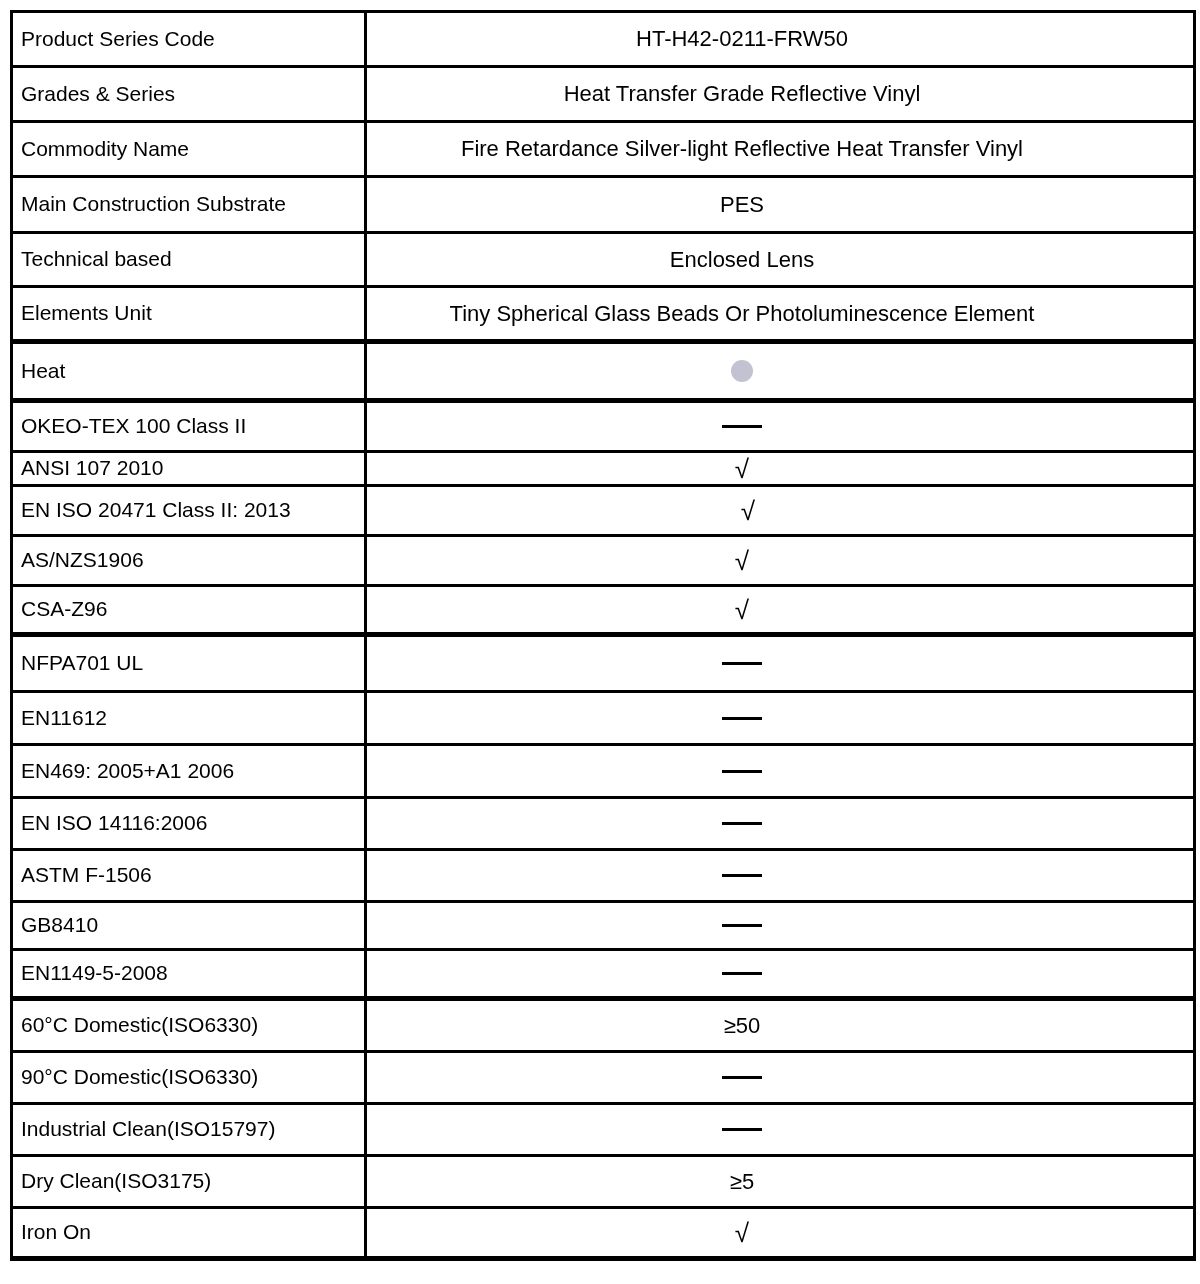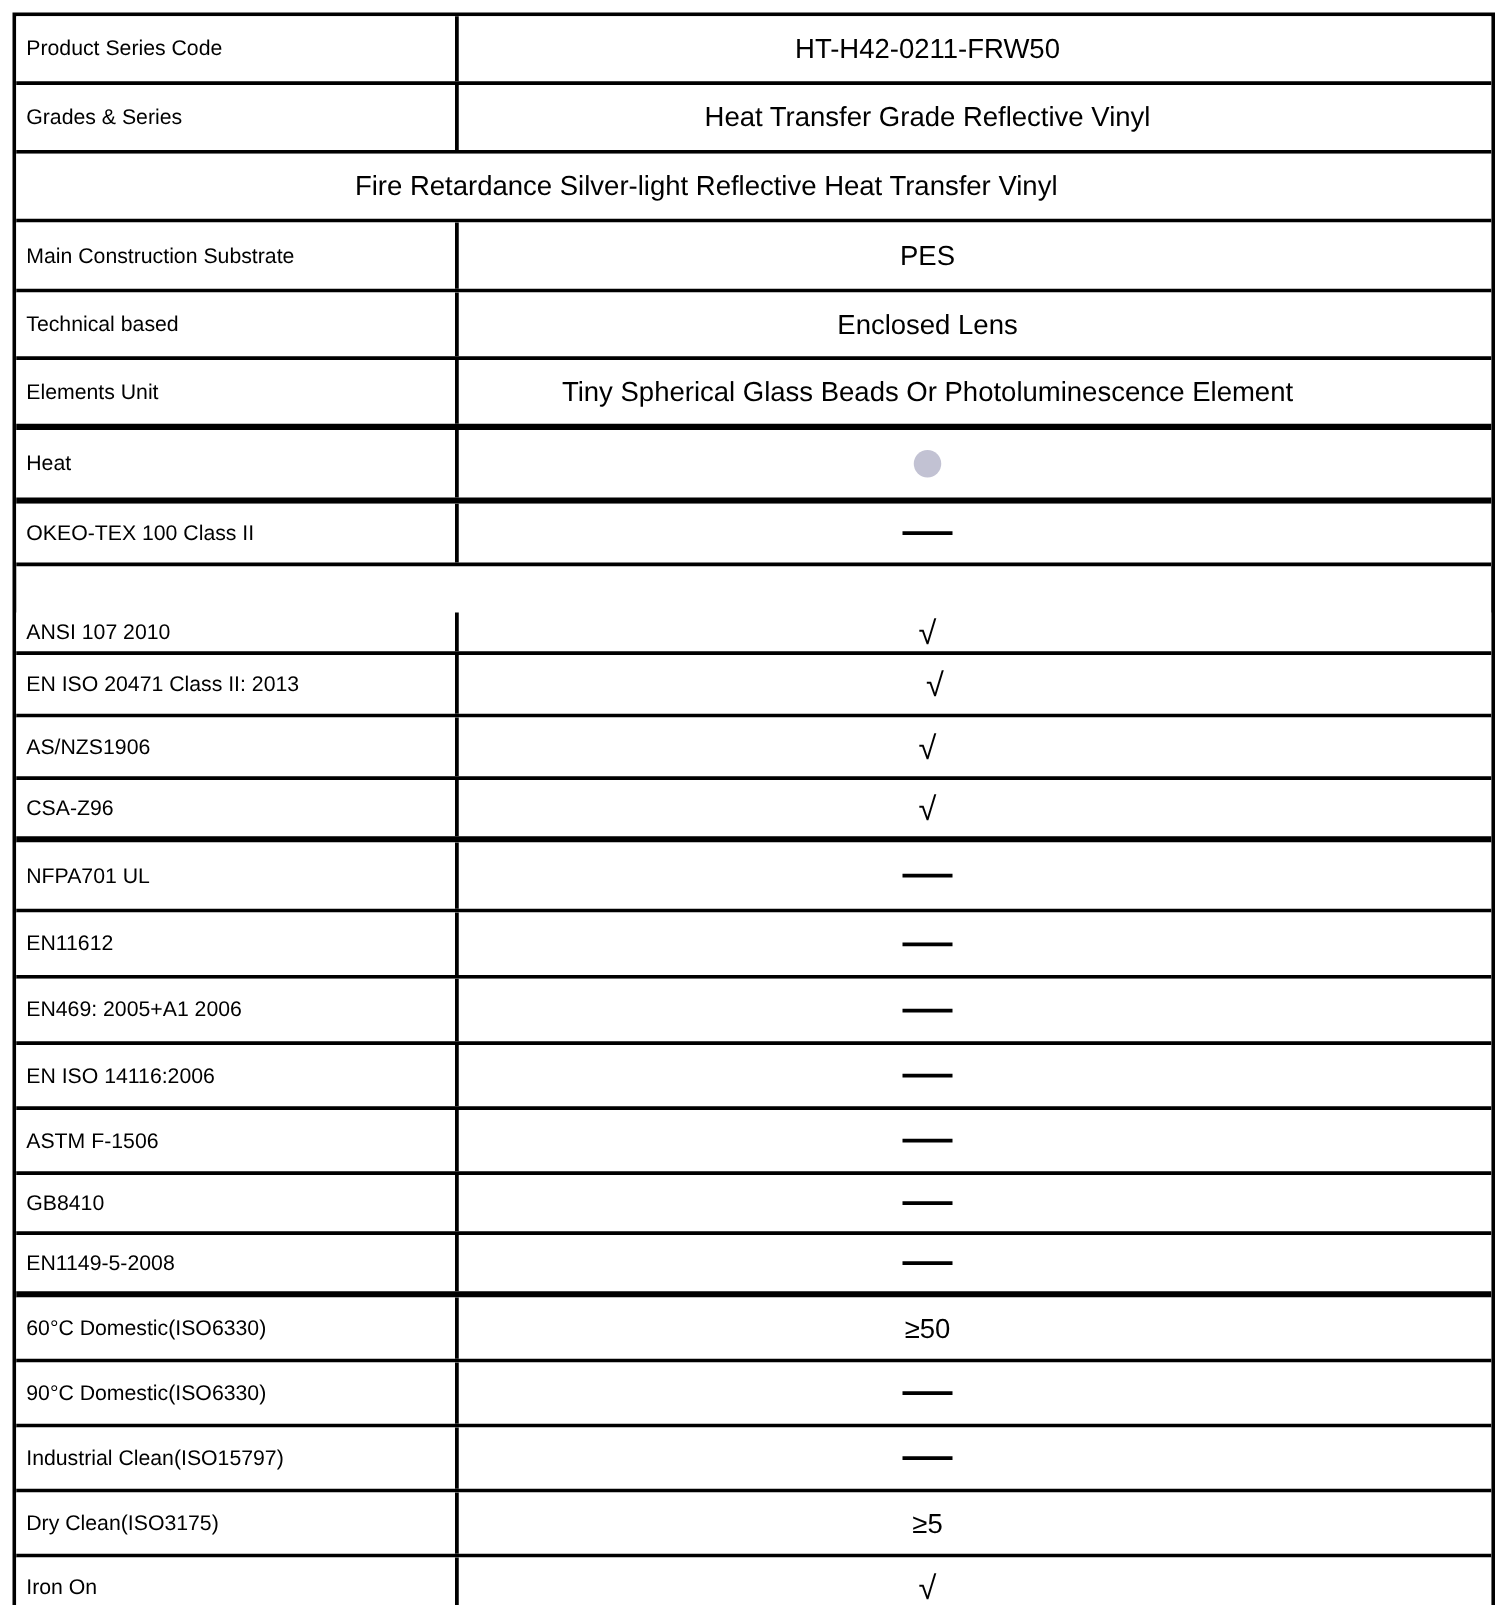--- a/index.html
+++ b/index.html
@@ -39,21 +39,21 @@
     display: flex;
     align-items: center;
     overflow: hidden;
   }
   .cell.label {
     width: 354px;
     flex: 0 0 354px;
     border-right: 3px solid #000000;
     padding-left: 8px;
     padding-right: 4px;
-    font-size: 17px;
+    font-size: 21px;
     line-height: 1.15;
     white-space: nowrap;
   }
   .cell.value {
     flex: 1 1 auto;
     justify-content: center;
     padding-right: 76px; 
     font-size: 22px;
     text-align: center;
     white-space: nowrap;
@@ -87,20 +87,21 @@
   </div>
 
   <div class="row" style="height: 55px;">
     <div class="cell label">Grades &amp; Series</div>
     <div class="cell value">
           <span>Heat Transfer Grade Reflective Vinyl</span>
         </div>
   </div>
 
   <div class="row" style="height: 55px;">
+    <div class="cell label">Commodity Name</div>
     <div class="cell value">
           <span>Fire Retardance Silver-light Reflective Heat Transfer Vinyl</span>
         </div>
   </div>
 
   <div class="row" style="height: 56px;">
     <div class="cell label">Main Construction Substrate</div>
     <div class="cell value">
           <span>PES</span>
         </div>
@@ -127,21 +128,21 @@
         </div>
   </div>
 
   <div class="row" style="height: 50px;">
     <div class="cell label">OKEO-TEX 100 Class II</div>
     <div class="cell value">
           <span class="dash-mark"></span>
         </div>
   </div>
 
-  <div class="row" style="height: 34px; margin-top: 37px;">
+  <div class="row" style="height: 34px;">
     <div class="cell label">ANSI 107 2010</div>
     <div class="cell value">
           <span class="check-mark">√</span>
         </div>
   </div>
 
   <div class="row" style="height: 50px; gap: 12px;">
     <div class="cell label">EN ISO 20471 Class II: 2013</div>
     <div class="cell value">
           <span class="check-mark">√</span>

